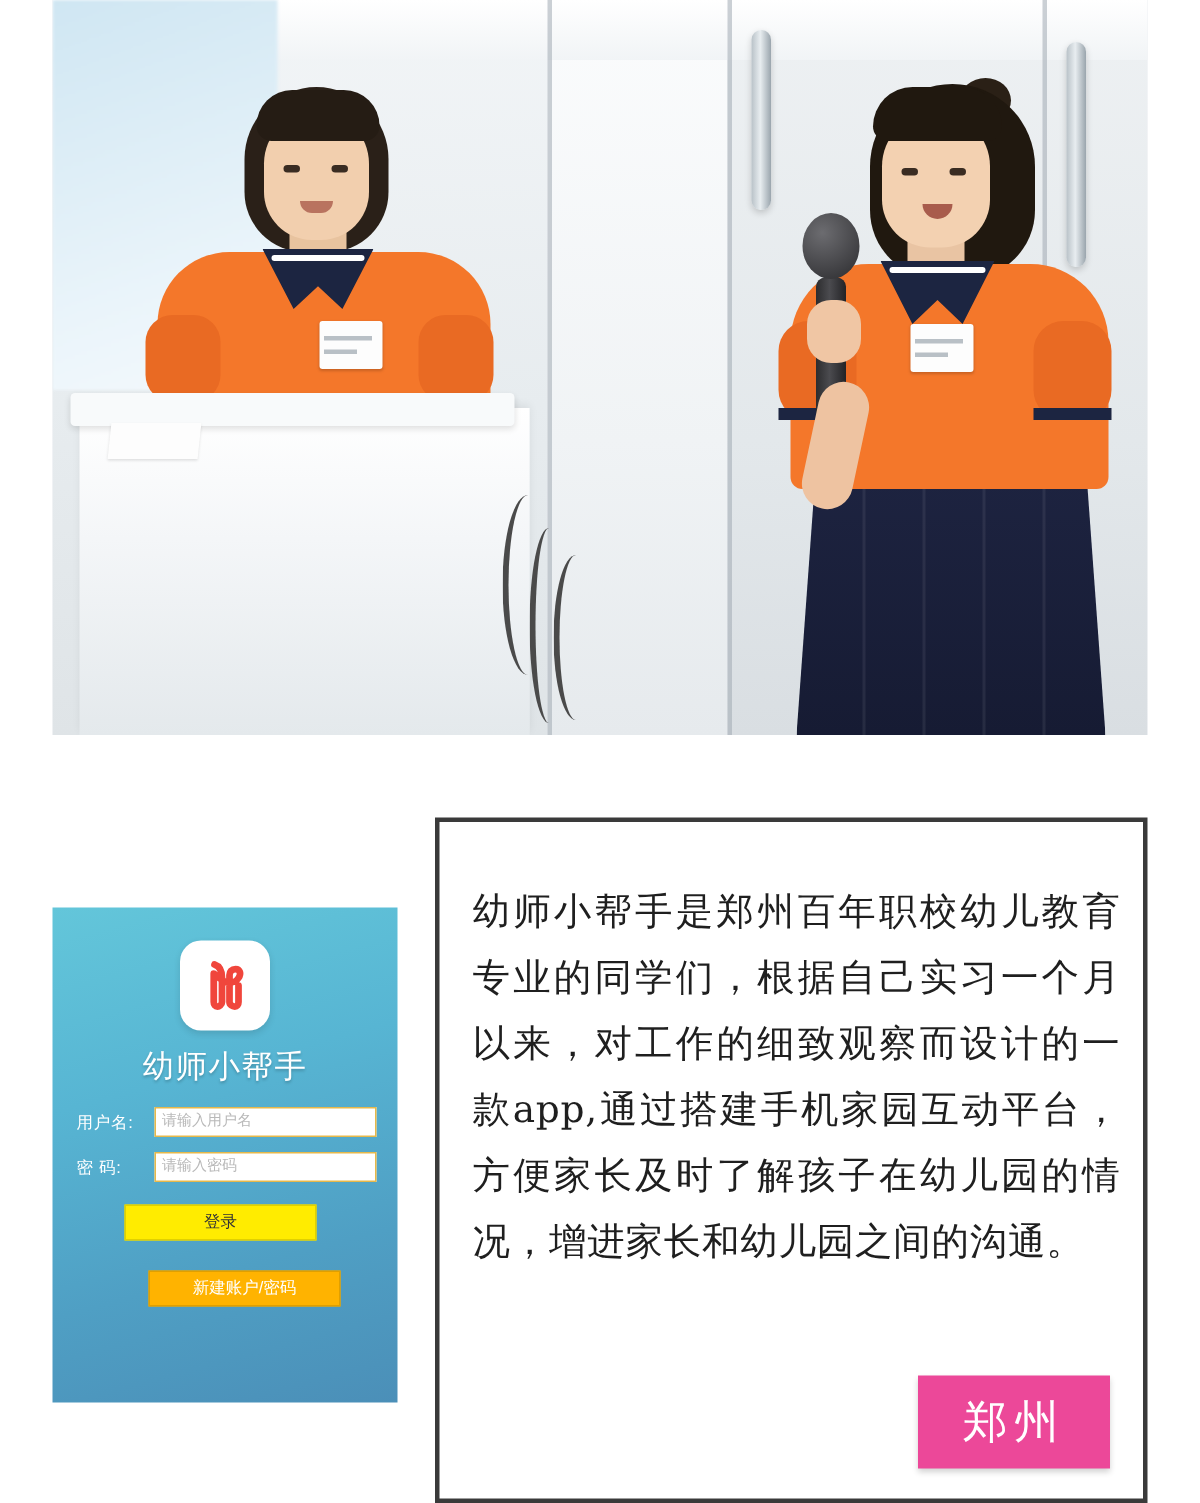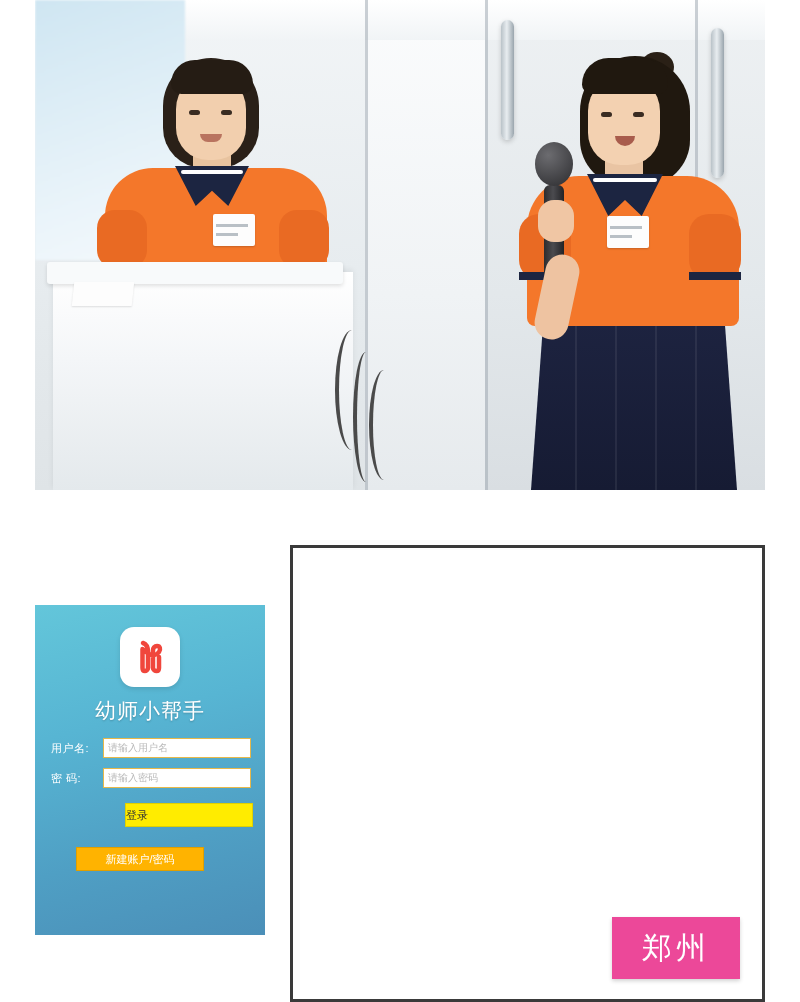--- a/index.html
+++ b/index.html
@@ -274,25 +274,25 @@
     left: 48px;
     top: 198px;
     width: 128px;
     height: 24px;
     background: #ffec00;
     border: 1px solid #e0d000;
     box-sizing: border-box;
     color: #333333;
     font-size: 11px;
     line-height: 22px;
-    margin-left: 42px;
+    text-align: center;
   }
   .btn-newaccount {
     position: absolute;
-    left: 41px;
+    left: 64px;
     top: 242px;
     width: 128px;
     height: 24px;
     background: #ffb300;
     border: 1px solid #e09f00;
     box-sizing: border-box;
     color: #ffffff;
     font-size: 11px;
     line-height: 22px;
     text-align: center;
@@ -428,15 +428,16 @@
     <div class="field-row row-pass">
       <span class="lbl">密 码:</span>
       <span class="inp">请输入密码</span>
     </div>
 
     <div class="btn-login">登录</div>
     <div class="btn-newaccount">新建账户/密码</div>
   </div>
 
   <div class="text-panel">
+    <div class="para">幼师小帮手是郑州百年职校幼儿教育专业的同学们，根据自己实习一个月以来，对工作的细致观察而设计的一款app,通过搭建手机家园互动平台，方便家长及时了解孩子在幼儿园的情况，增进家长和幼儿园之间的沟通。</div>
     <div class="city-badge">郑州</div>
   </div>
 </div>
 
 </body></html>

